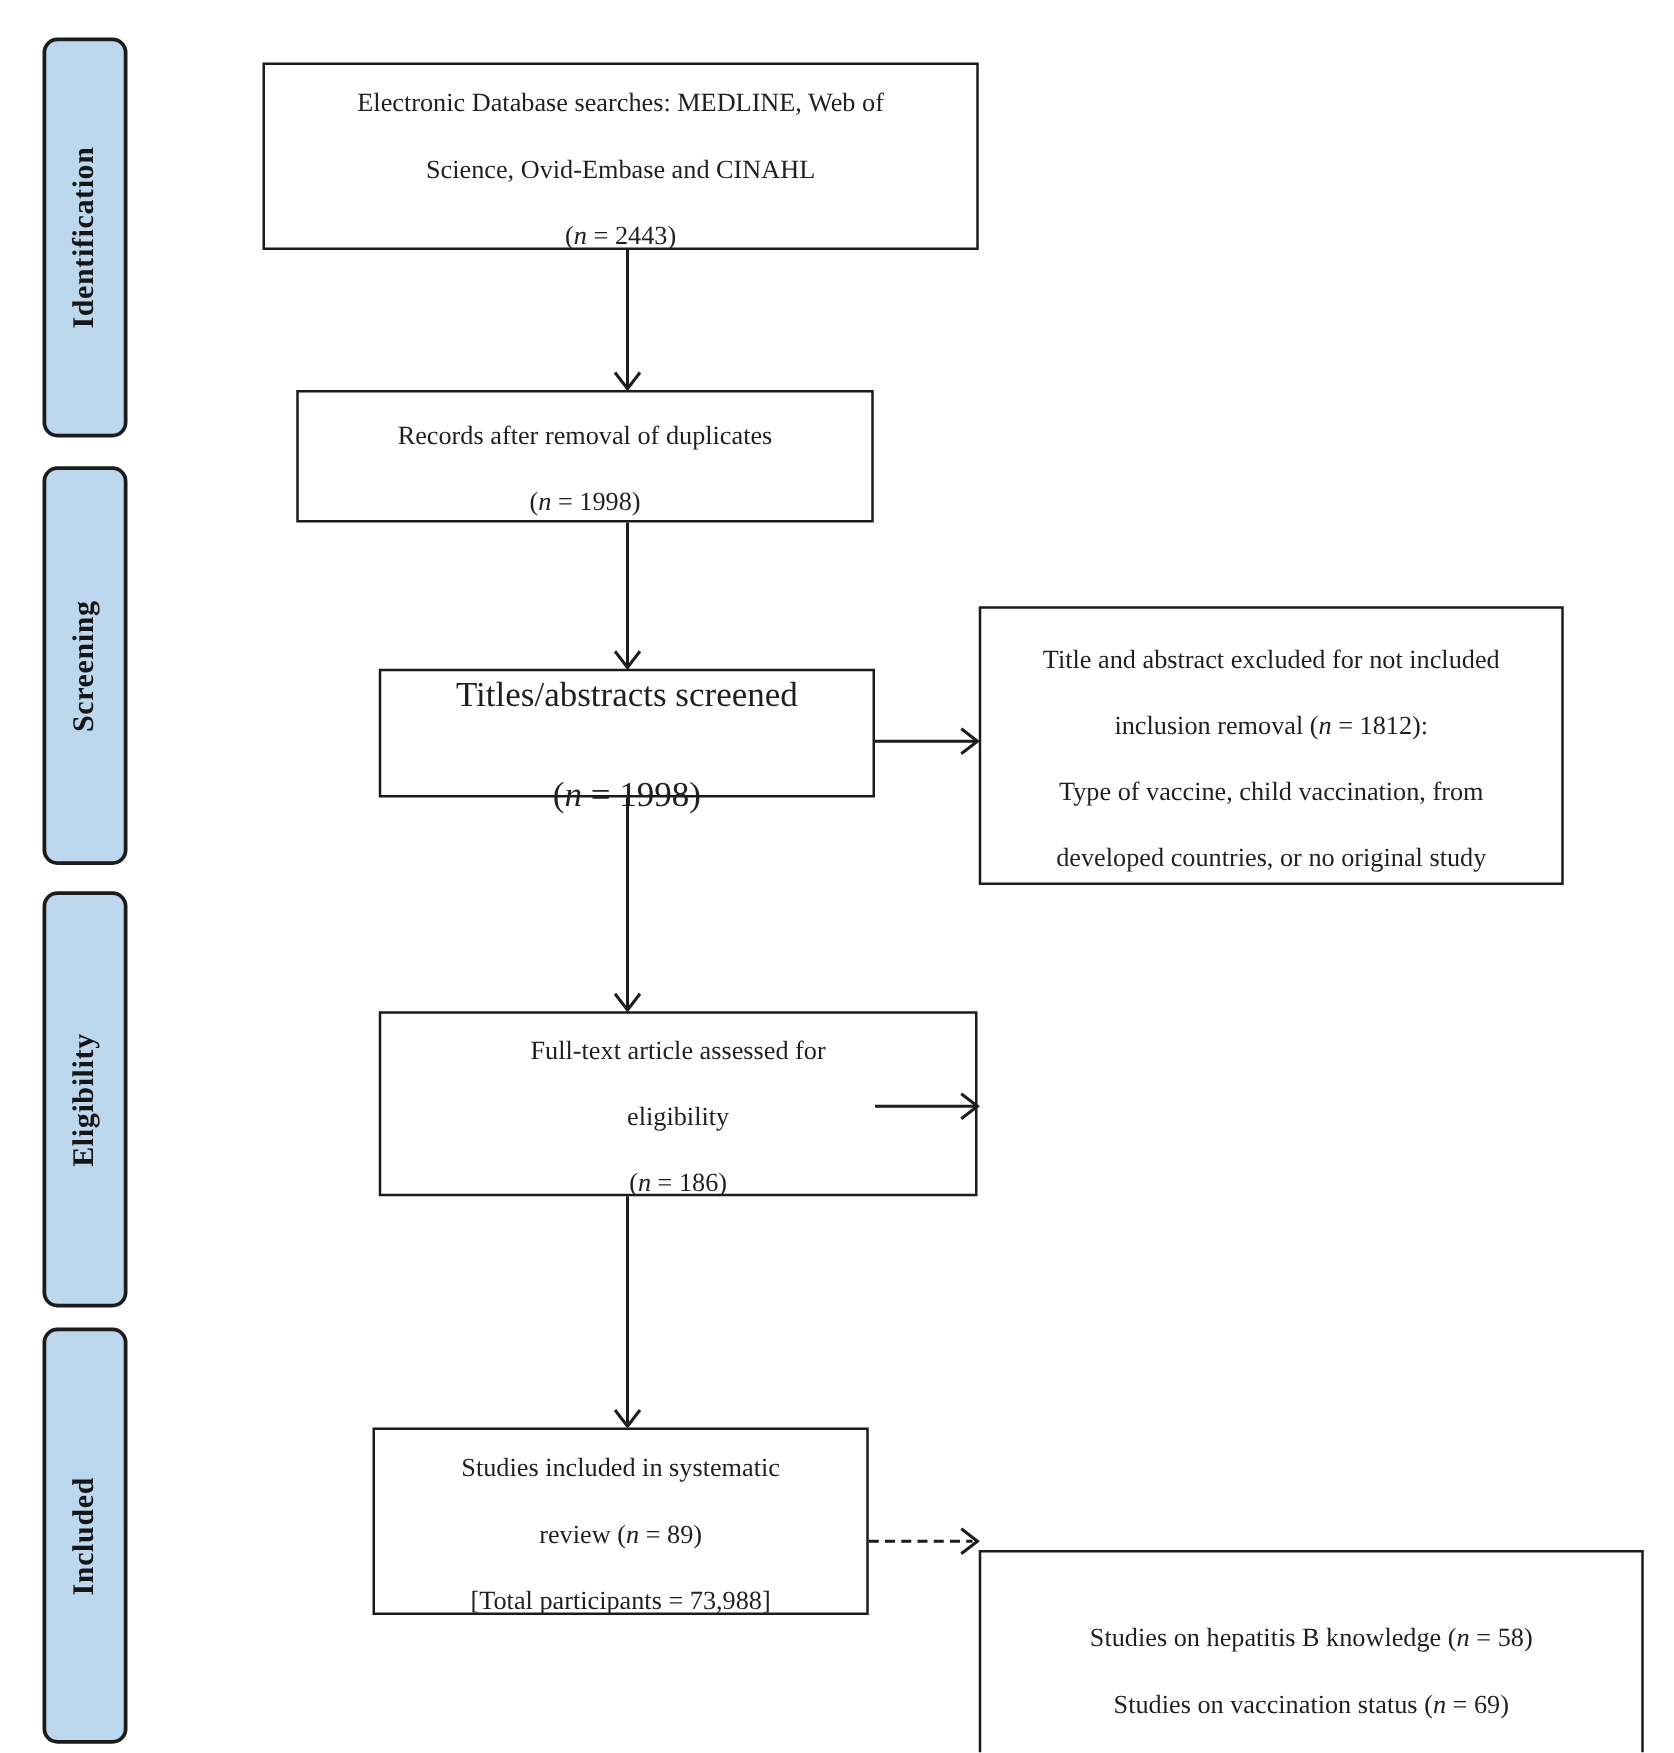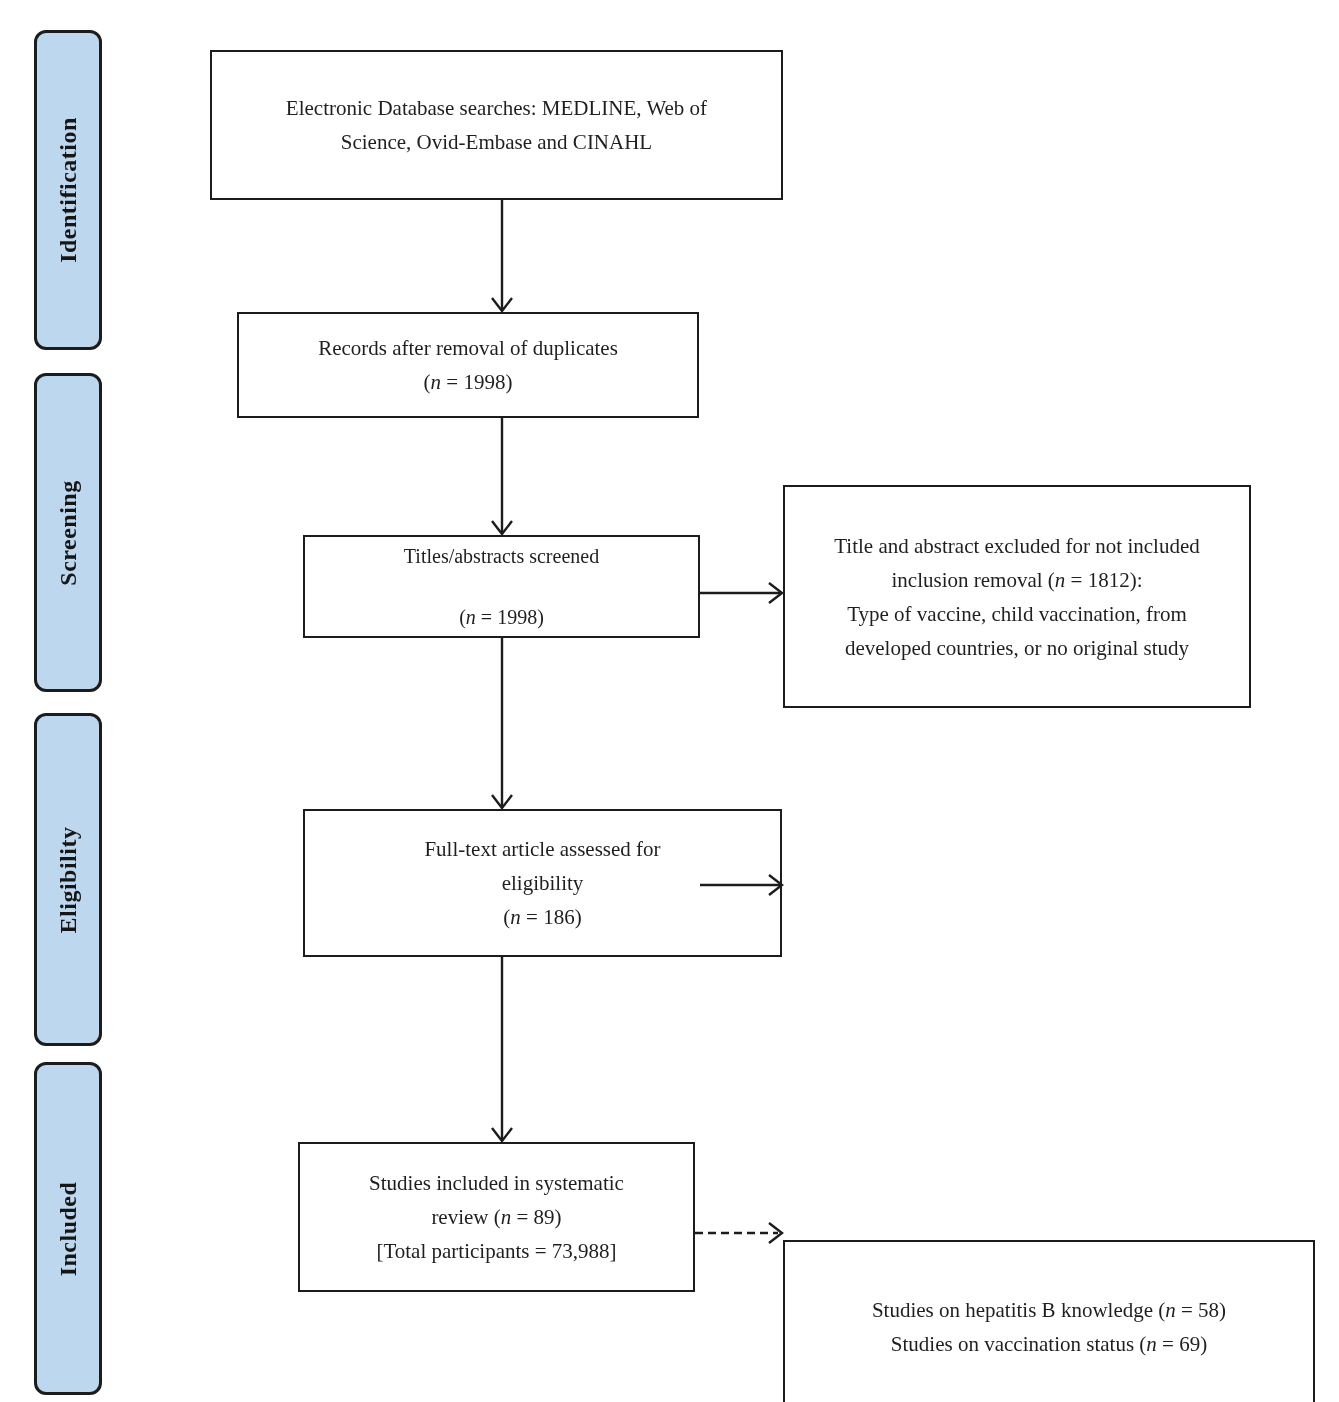--- a/index.html
+++ b/index.html
@@ -37,22 +37,22 @@
     background: #ffffff;
     border: 2.6px solid #1c1c1c;
     box-sizing: border-box;
     display: flex;
     flex-direction: column;
     justify-content: center;
     text-align: center;
     font-size: 21px;
     line-height: 34px;
   }
-  .fbox.lg { font-size: 20px; line-height: 37px; gap: 24px; }
-  .fbox .line { width: 100%; }
+  .fbox.lg { font-size: 28px; line-height: 37px; gap: 24px; }
+  .fbox .line { width: 100%; margin-top: 19px; }
   .fbox em { font-style: italic; }
   svg.arrows {
     position: absolute;
     left: 0; top: 0;
     pointer-events: none;
   }
 </style>
 </head>
 <body>
 
@@ -67,20 +67,21 @@
   <div class="stage" style="top:713px;height:333px">
     <span class="stage-label">Eligibility</span>
   </div>
   <div class="stage" style="top:1062px;height:333px">
     <span class="stage-label">Included</span>
   </div>
 
   <div class="fbox" style="left:210px;top:50px;width:573px;height:150px">
       <div class="line"><span>Electronic Database searches: MEDLINE, Web of</span></div>
       <div class="line"><span>Science, Ovid-Embase and CINAHL</span></div>
+      <div class="line"><span>(</span><em>n</em><span> = 2443)</span></div>
     </div>
 
   <div class="fbox" style="left:237px;top:312px;width:462px;height:106px">
       <div class="line"><span>Records after removal of duplicates</span></div>
       <div class="line"><span>(</span><em>n</em><span> = 1998)</span></div>
     </div>
 
   <div class="fbox lg" style="left:303px;top:535px;width:397px;height:103px">
       <div class="line"><span>Titles/abstracts screened</span></div>
       <div class="line"><span>(</span><em>n</em><span> = 1998)</span></div>

